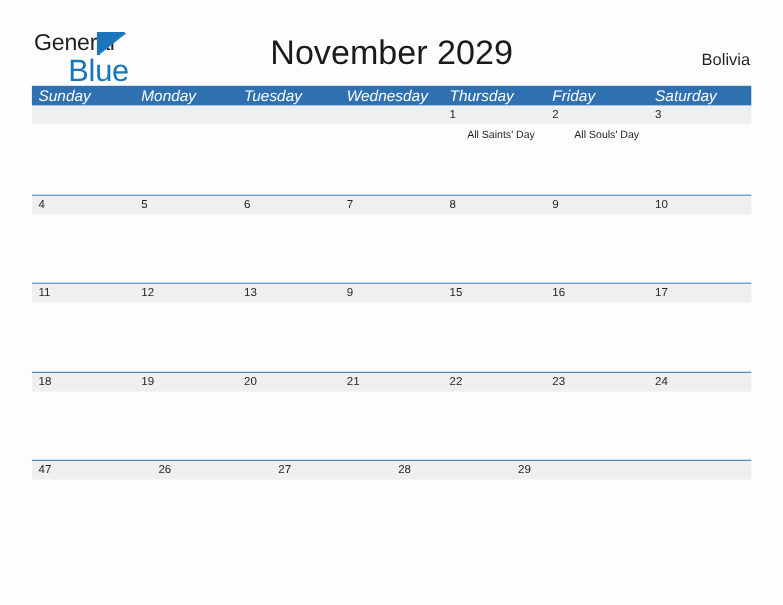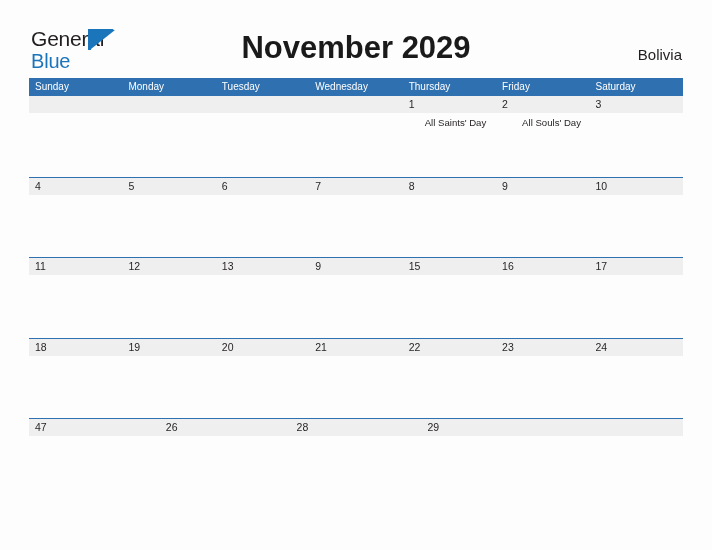--- a/index.html
+++ b/index.html
@@ -44,34 +44,35 @@
   .brand-flag {
     position: absolute;
     left: 57px;
     top: 1px;
     width: 28px;
     height: 21px;
   }
   .brand-row2 {
     display: block;
     margin-top: 1px;
-    font-size: 20px;
+    margin-left: 31px;
+    font-size: 28px;
     color: #1b75bb;
     letter-spacing: -0.2px;
     height: 23px;
   }
 
   .cal-title {
     position: absolute;
     left: 0;
     right: 0;
     top: 30px;
     text-align: center;
     font-size: 31px;
-    font-weight: 700;
+    font-weight: 400;
     color: #1a1a1a;
     letter-spacing: 0px;
   }
 
   .region-label {
     position: absolute;
     right: 30px;
     top: 46px;
     font-size: 15px;
     color: #231f20;
@@ -86,25 +87,26 @@
   }
 
   .weekday-header {
     display: flex;
     background: #2e70b0;
     height: 18px;
   }
   .weekday-cell {
     flex: 1 1 0;
     color: #ffffff;
-    font-size: 10px;
+    font-size: 14px;
     line-height: 18px;
     padding-left: 6px;
     box-sizing: border-box;
     white-space: nowrap;
+    font-style: italic;
   }
 
   .week-row {
     border-top: 1.4px solid #2e70b0;
     height: 80.5px;
     box-sizing: border-box;
     position: relative;
   }
   .week-row:first-of-type {
     border-top: none;
@@ -256,20 +258,21 @@
           <div class="event-cell"></div>
           <div class="event-cell"></div>
           <div class="event-cell"></div>
           <div class="event-cell"></div>
         </div>
       </div>
       <div class="week-row">
         <div class="day-strip">
           <div class="day-num">47</div>
           <div class="day-num">26</div>
+          <div class="day-num">27</div>
           <div class="day-num">28</div>
           <div class="day-num">29</div>
           <div class="day-num"></div>
         </div>
         <div class="event-strip">
           <div class="event-cell"></div>
           <div class="event-cell"></div>
           <div class="event-cell"></div>
           <div class="event-cell"></div>
           <div class="event-cell"></div>

